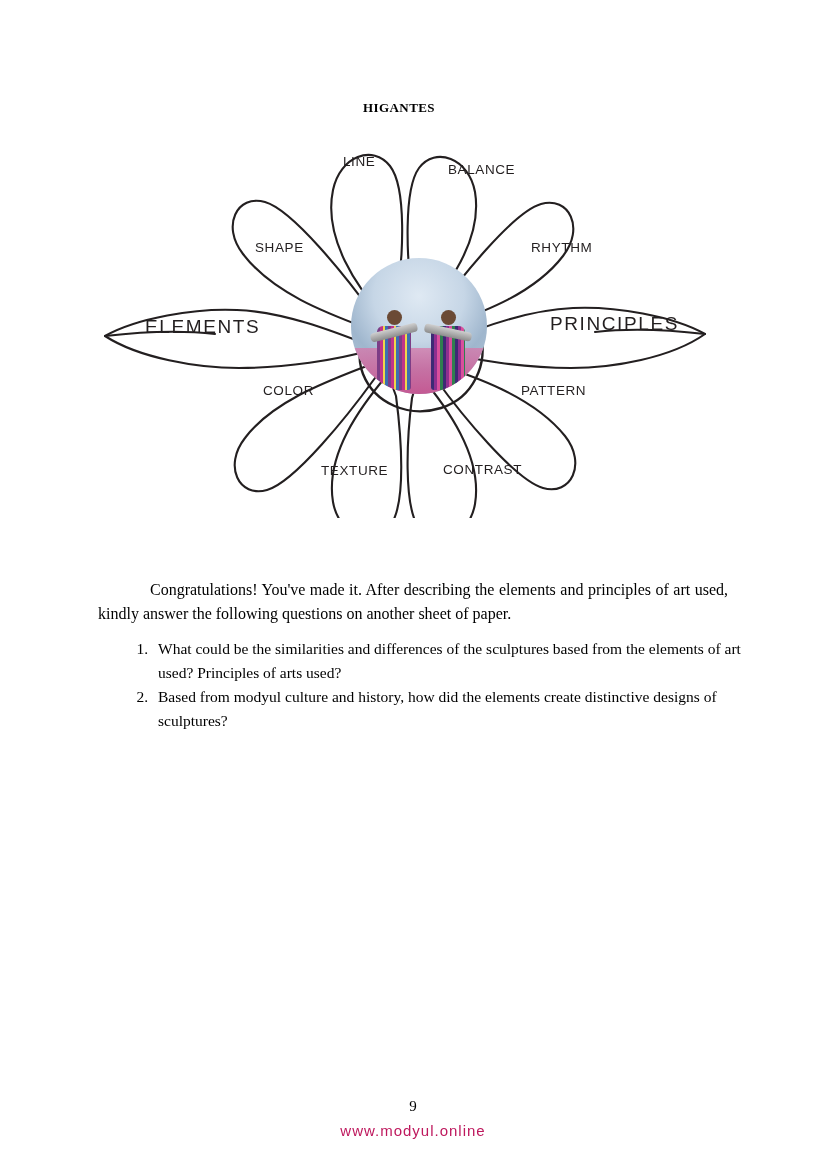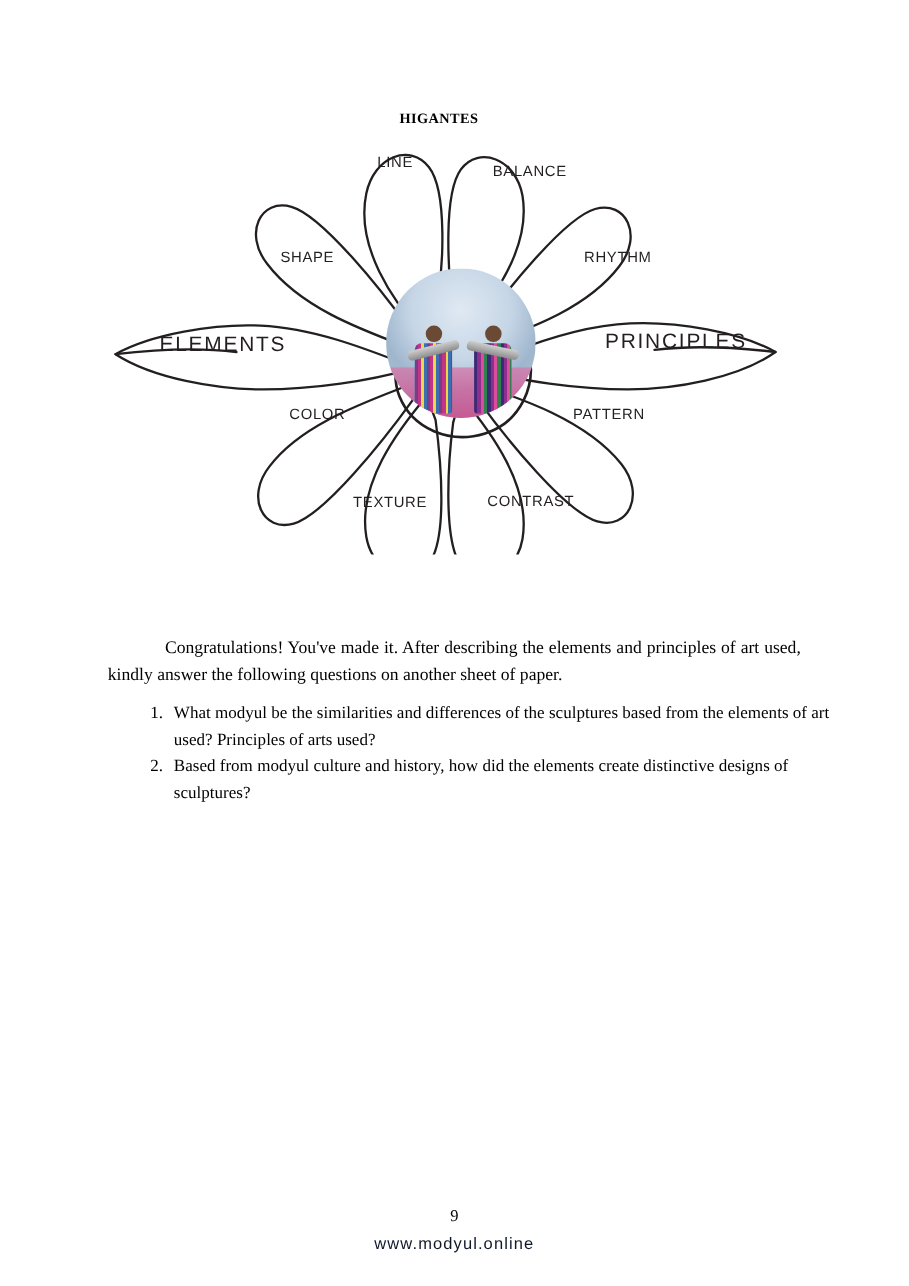--- a/index.html
+++ b/index.html
@@ -30,21 +30,21 @@
     text-align: center;
     font-family: "Liberation Serif", serif;
     font-weight: bold;
     font-size: 13px;
     letter-spacing: 0.4px;
   }
 
   
   .diagram-wrap {
     position: absolute;
-    top: 104px;
+    top: 118px;
     left: 85px;
     width: 640px;
     height: 400px;
   }
   .diagram-wrap svg {
     display: block;
   }
 
   .petal-label {
     font-family: "Liberation Sans", sans-serif;
@@ -157,21 +157,21 @@
   }
   .watermark {
     position: absolute;
     top: 1122px;
     left: 0;
     width: 826px;
     text-align: center;
     font-family: "Liberation Sans", sans-serif;
     font-size: 15px;
     letter-spacing: 1px;
-    color: #0f172a;
+    color: #be185d;
   }
 </style>
 </head>
 <body>
 
 <div class="page">
 
   <div class="doc-title">HIGANTES</div>
 
   <div class="diagram-wrap">
@@ -233,20 +233,20 @@
       </div>
       <div class="photo-halo"></div>
     </div>
   </div>
 
   <div class="body-text">
     <p class="indent" style="margin:0">Congratulations! You've made it. After describing the elements and principles of art used, kindly answer the following questions on another sheet of paper.</p>
   </div>
 
   <ol class="questions">
-    <li>What modyul be the similarities and differences of the sculptures based from the elements of art used? Principles of arts used?</li>
+    <li>What could be the similarities and differences of the sculptures based from the elements of art used? Principles of arts used?</li>
     <li>Based from modyul culture and history, how did the elements create distinctive designs of sculptures?</li>
   </ol>
 
   <div class="page-number">9</div>
   <div class="watermark">www.modyul.online</div>
 
 </div>
 
 </body></html>

